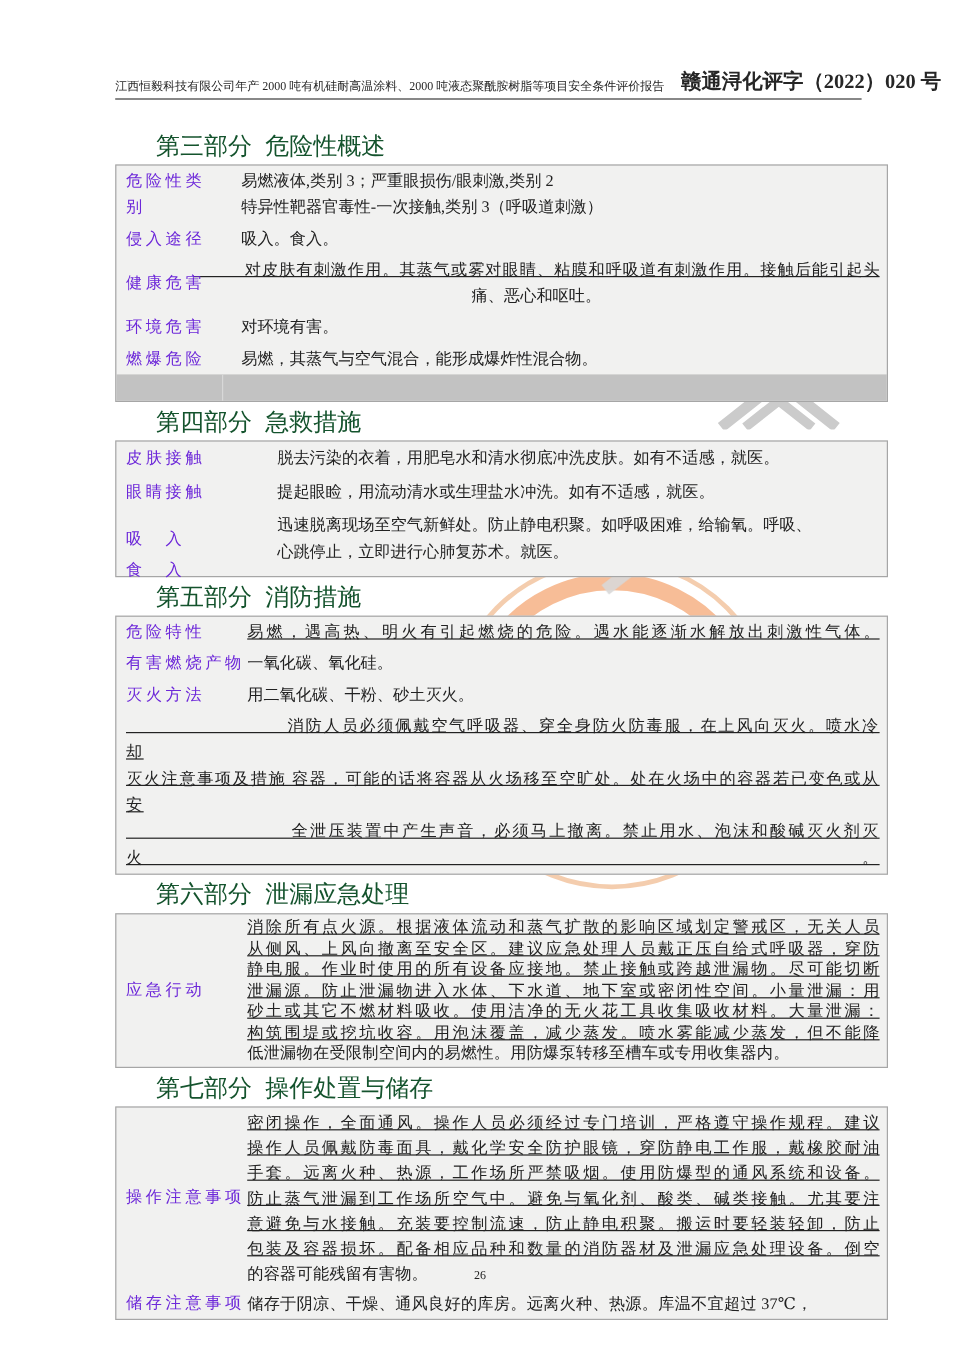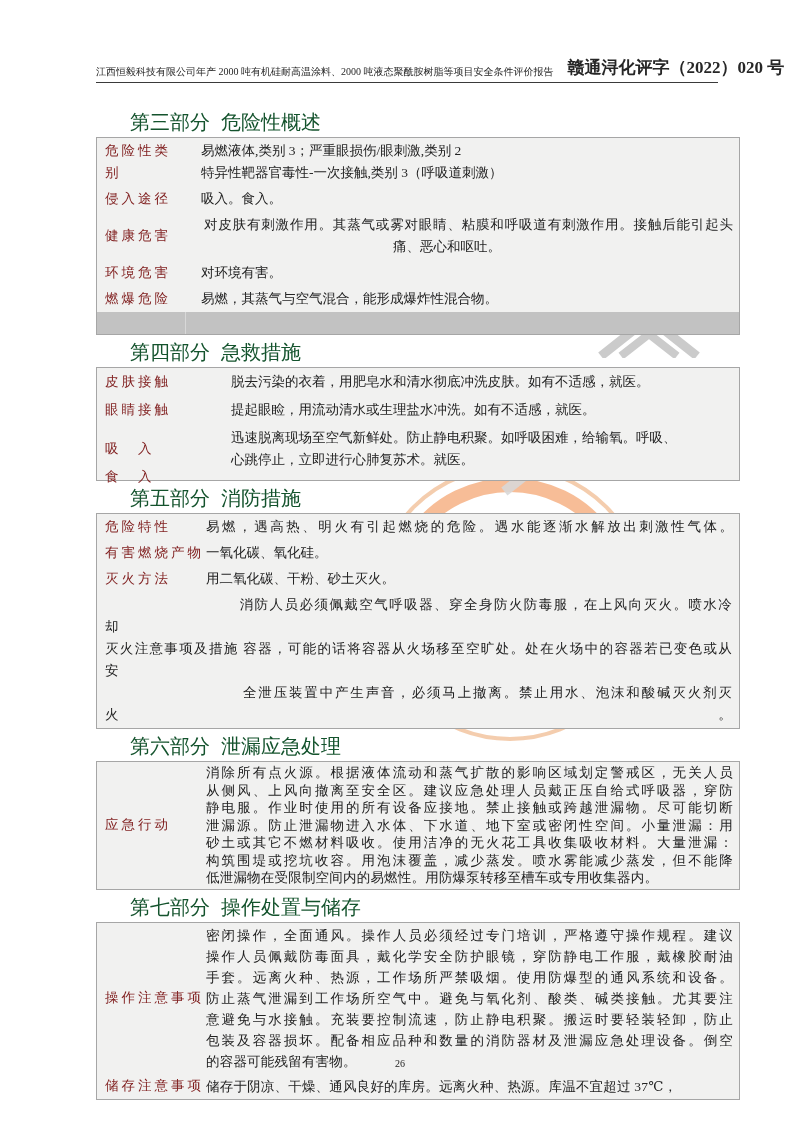--- a/index.html
+++ b/index.html
@@ -12,23 +12,23 @@
   .doc-header{display:flex;justify-content:space-between;align-items:flex-end;
               width:622px;border-bottom:1px solid #3a3a3a;padding-bottom:3px;}
   .doc-header .h-left{font-size:10px;white-space:nowrap;}
   .doc-header .h-right{font-size:17px;font-weight:bold;white-space:nowrap;margin-left:14px;}
   .section-title{font-size:20px;line-height:26px;margin:4px 0 2px 34px;color:#14532d;
                  word-spacing:6px;white-space:pre;}
   .tbl{border:1px solid #a6a6a6;background:#f1f1f0;width:644px;box-sizing:border-box;
        font-size:13.5px;position:relative;}
   .trow{position:relative;padding:2px 0;}
   .tlabel{position:absolute;left:8px;top:50%;transform:translateY(-50%);
-          letter-spacing:3px;white-space:pre-line;line-height:22px;color:#7f1d1d;}
+          letter-spacing:3px;white-space:pre-line;line-height:22px;color:#6d28d9;}
   .tcontent,.tcontent-end{white-space:pre-line;color:#222;padding-right:6px;}
-  .jall{text-align:justify;text-align-last:justify;}
+  .jall{text-align:justify;text-align-last:justify;text-decoration:underline;}
   
   .t3 .tcontent,.t3 .tcontent-end{margin-left:104px;line-height:22px;}
   .t3 .trow{padding:2px 0;}
   .t4 .tcontent{margin-left:134px;line-height:22px;}
   .t5 .tcontent{margin-left:109px;line-height:22px;}
   .t6 .tcontent,.t6 .tcontent-end{margin-left:109px;line-height:17.5px;letter-spacing:.2px;}
   .t7 .tcontent,.t7 .tcontent-end{margin-left:109px;line-height:21px;letter-spacing:.2px;}
   
   .row-health .tcontent,.row-health .tcontent-end{margin-left:64px;text-align:center;}
   .row-fire .tcontent{margin-left:0;padding-left:8px;letter-spacing:1.2px;line-height:22px;}
@@ -109,21 +109,21 @@
       </div>
       <div class="trow" style="padding:3px 0;">
         <span class="tlabel">眼睛接触</span>
         <div class="tcontent">提起眼睑，用流动清水或生理盐水冲洗。如有不适感，就医。</div>
       </div>
       <div class="trow" style="padding:3px 0;">
         <span class="tlabel">吸　入</span>
         <div class="tcontent">迅速脱离现场至空气新鲜处。防止静电积聚。如呼吸困难，给输氧。呼吸、
 心跳停止，立即进行心肺复苏术。就医。</div>
       </div>
-      <div class="trow" style="padding:3px 12px;">
+      <div class="trow" style="padding:3px 12px;font-family:Liberation Mono, monospace;">
         <span class="tlabel">食　入</span>
       </div>
     </div>
 
     <div class="section-title">第五部分 消防措施</div>
     <div class="tbl t5">
       <div class="trow">
         <span class="tlabel">危险特性</span>
         <div class="tcontent jall">易燃，遇高热、明火有引起燃烧的危险。遇水能逐渐水解放出刺激性气体。</div>
       </div>

